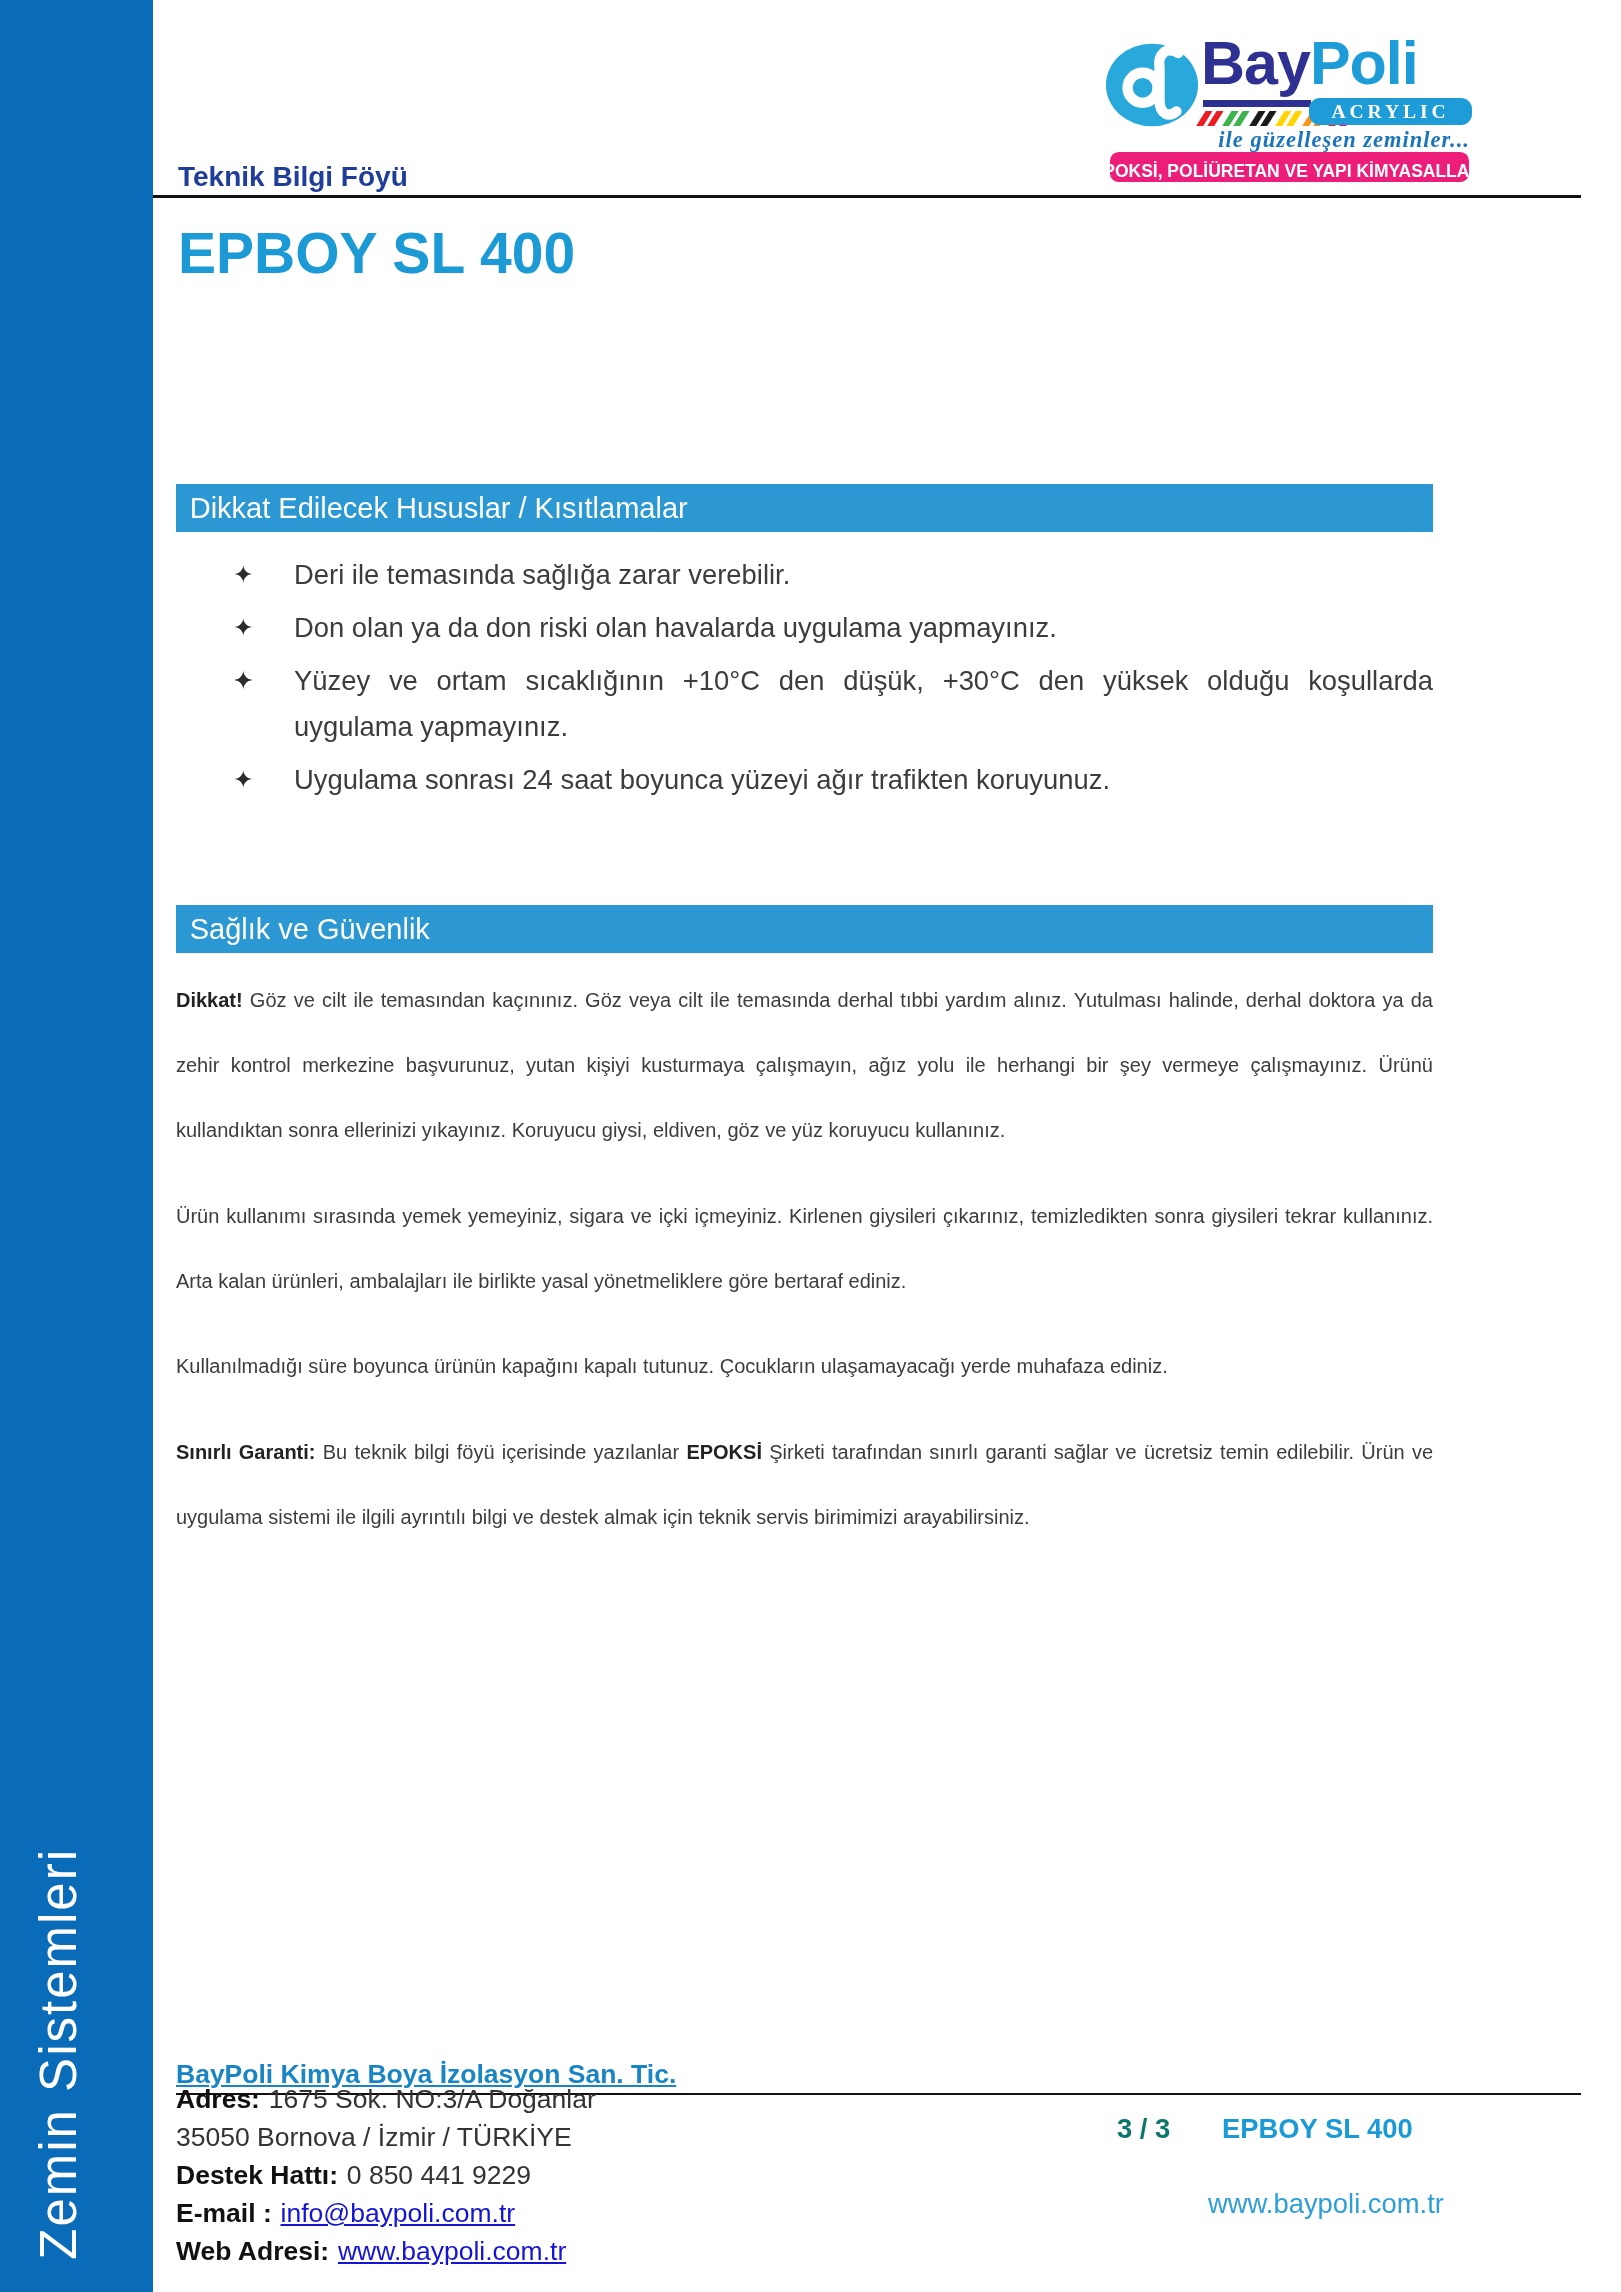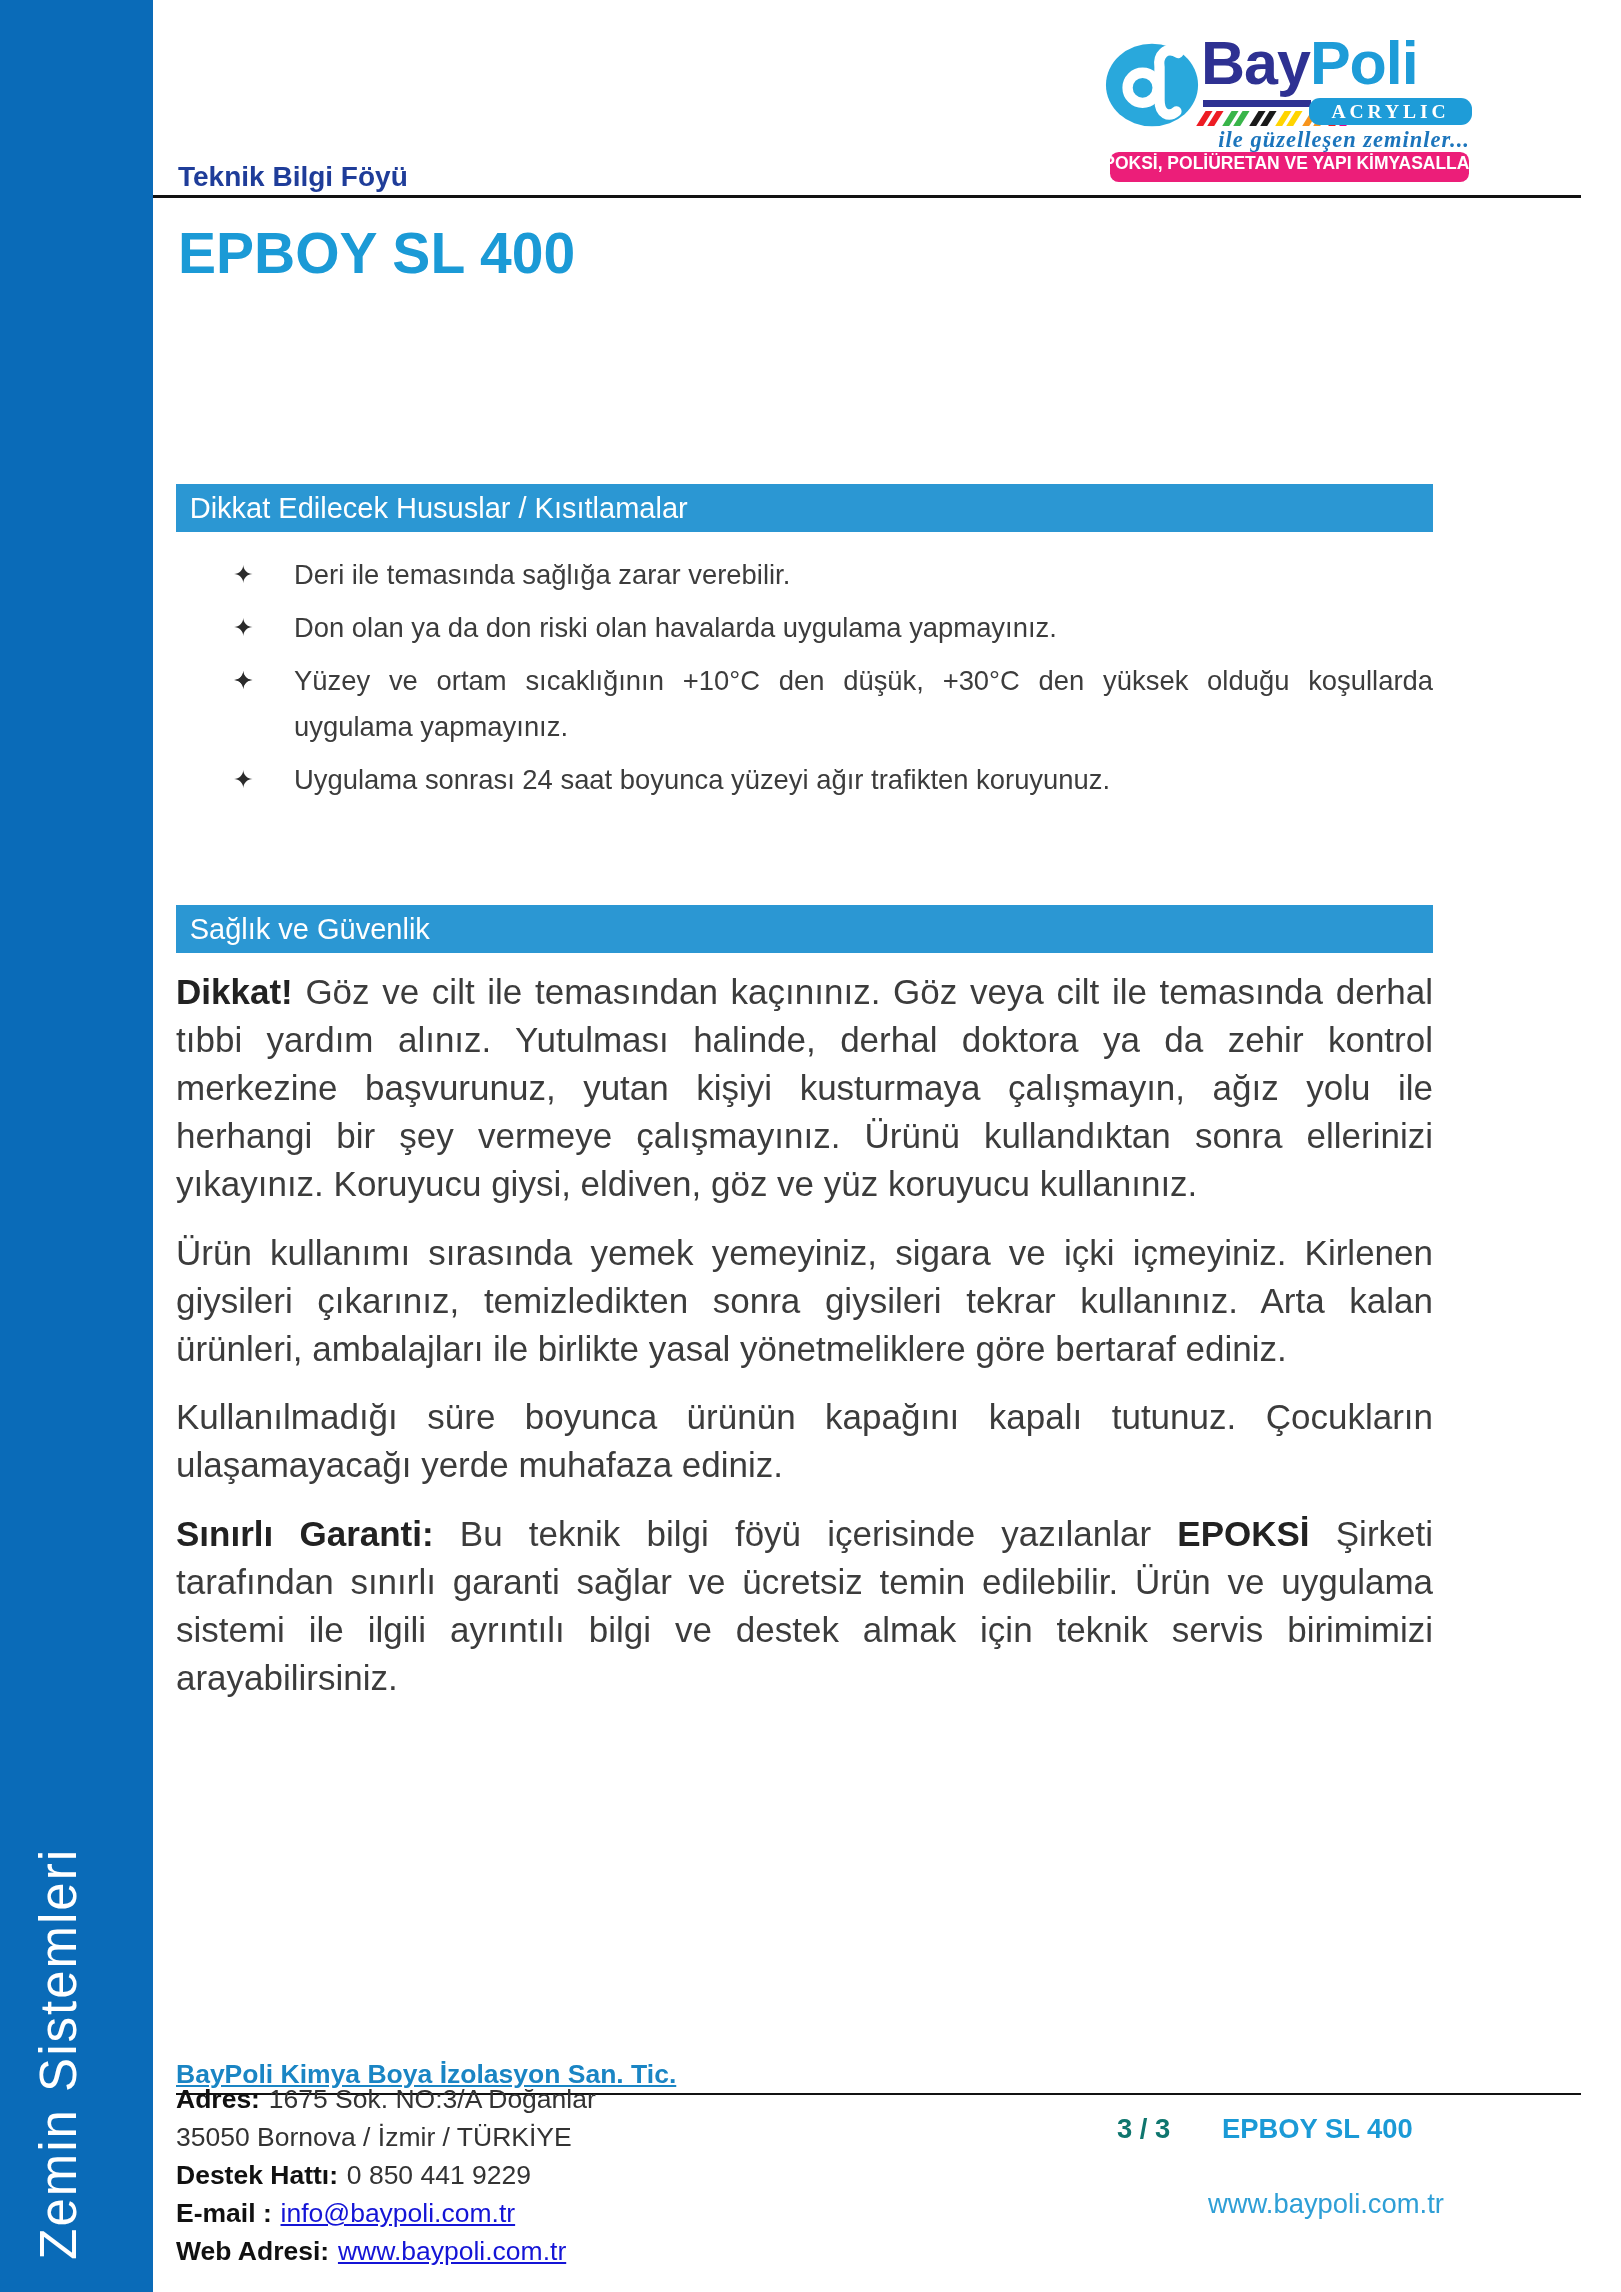--- a/index.html
+++ b/index.html
@@ -52,21 +52,21 @@
     font-size:19.6px;letter-spacing:3.9px;
   }
   .tagline{
     position:absolute;left:49px;top:90px;width:343px;text-align:right;
     font-family:"Liberation Serif",serif;font-style:italic;font-weight:bold;
     font-size:22.5px;color:var(--tagline_blue);letter-spacing:1px;
   }
   .banner{
     position:absolute;left:32px;top:115px;width:359px;height:30px;
     background:var(--banner_magenta);border-radius:8.8px;
-    display:flex;align-items:flex-start;justify-content:center;
+    display:flex;align-items:flex-end;justify-content:center;
   }
   .banner span{
     color:#fff;font-weight:bold;font-size:18.6px;letter-spacing:0;
     transform:scaleX(0.94);white-space:nowrap;
   }
 
   
   .section-bar{
     position:absolute;left:176px;width:1257px;height:48px;
     background:var(--section_bar_blue);color:#fff;
@@ -82,21 +82,21 @@
   }
   .warning-list li{
     position:relative;padding-left:118px;text-align:justify;
     line-height:46px;margin-bottom:6.9px;
   }
   .star{position:absolute;left:57px;top:0;font-size:24.5px;color:#2b2b2b;}
 
   
   .paras{position:absolute;left:176px;top:968px;width:1257px;}
   .paras p{
-    font-size:35px;line-height:48px;color:var(--body_text);
+    font-size:20px;line-height:65px;color:var(--body_text);
     text-align:justify;margin:0 0 20.6px 0;
   }
   .paras b{color:#222;}
   .brand{color:var(--brand_cyan);font-weight:bold;}
 
   
   .company-row{
     position:absolute;left:176px;top:2043px;width:1405px;
     border-bottom:2.9px solid var(--rule_black);padding-bottom:2.9px;margin-top:16px;
   }

